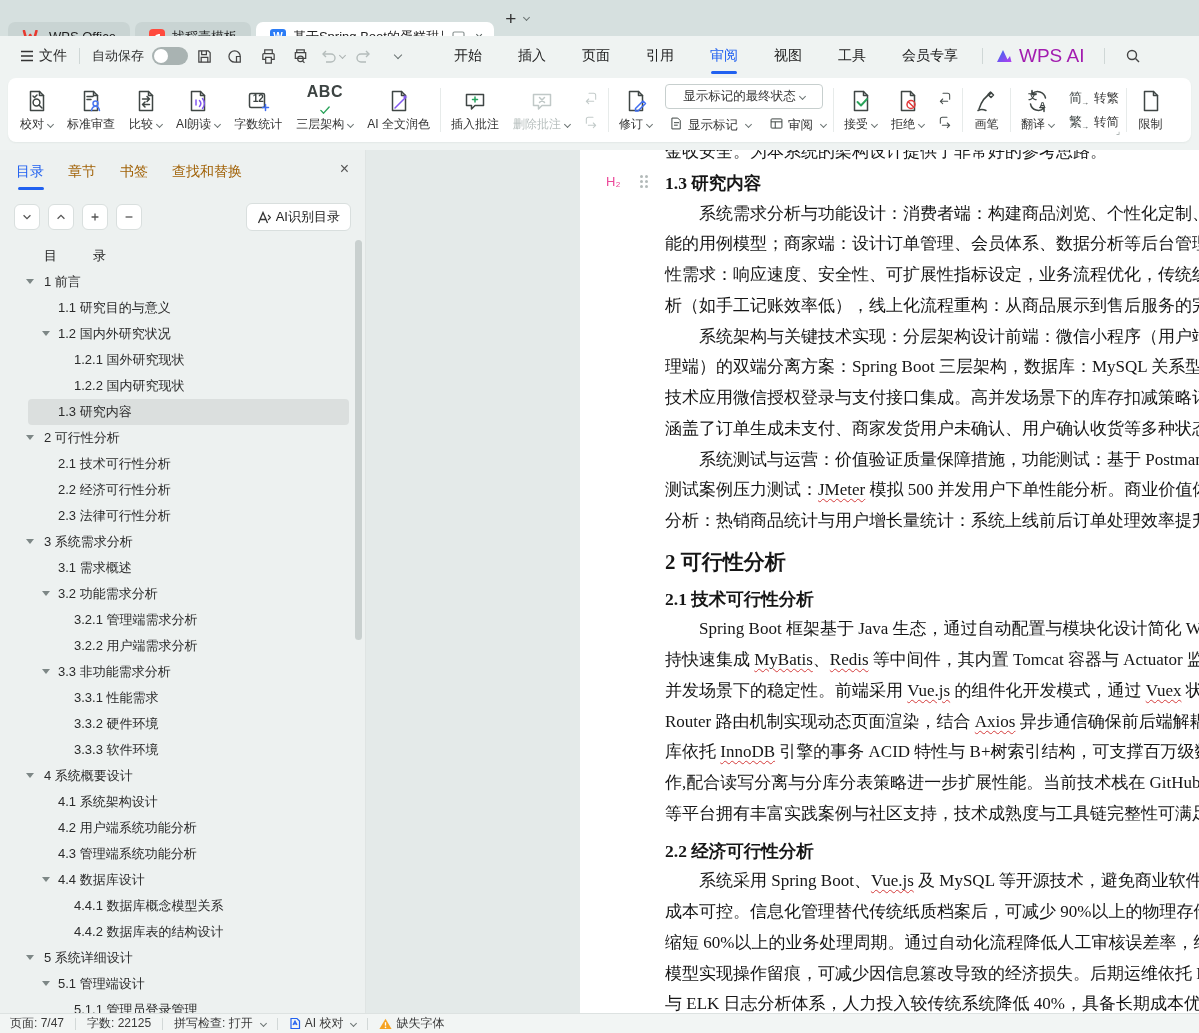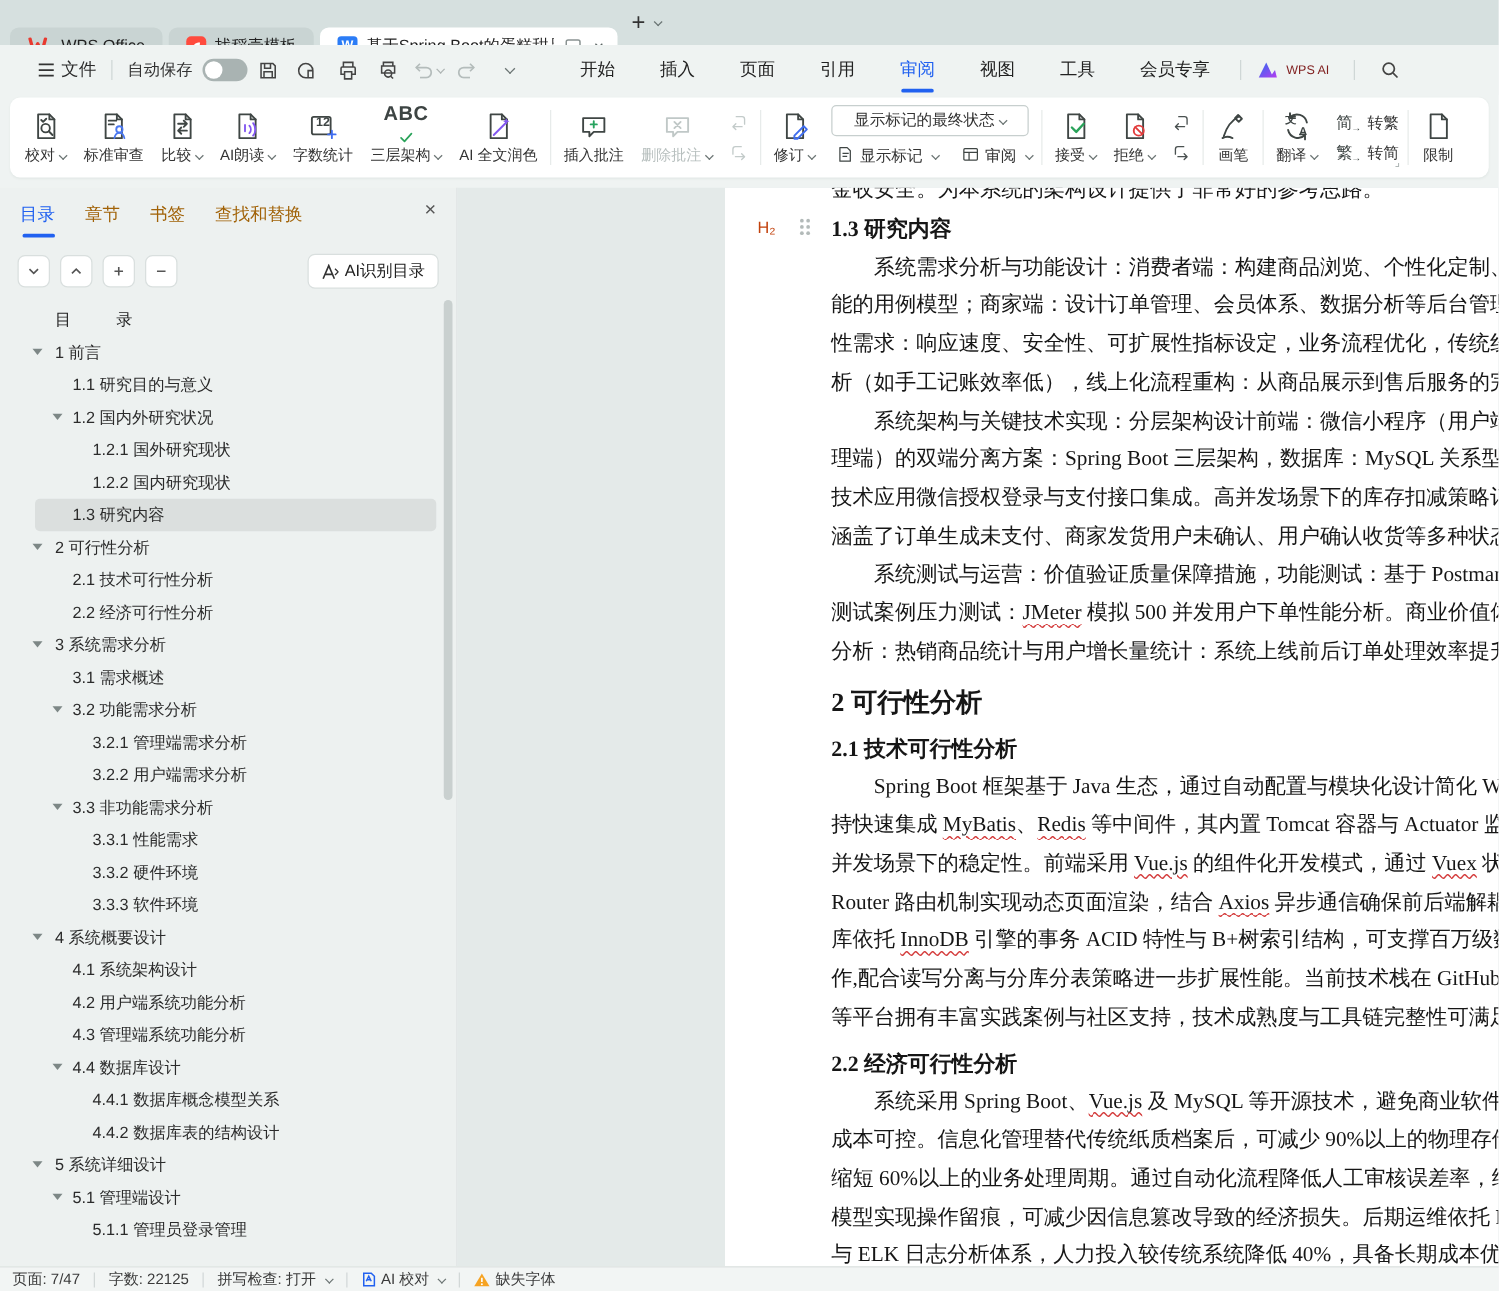--- a/index.html
+++ b/index.html
@@ -14,32 +14,32 @@
   .wtab .title { max-width:150px; overflow:hidden; white-space:nowrap; }
   .wlogo { width:20px; height:14px; }
   .docer-ic { width:16px; height:16px; border-radius:4px; background:#ff4b3e; display:flex; align-items:center; justify-content:center; }
   .word-ic { width:16px; height:16px; border-radius:3px; background:#2b7cf6; color:#fff; font-size:10px; font-weight:bold; display:flex; align-items:center; justify-content:center; }
   .tab-mini { color:#7d8887; display:flex; align-items:center; margin-left:2px; }
   .tab-close { color:#5c6665; font-size:14px; padding:0 3px; }
   .newtab { display:flex; align-items:center; gap:4px; margin-left:6px; color:#333; }
   .newtab .plus { font-size:19px; line-height:1; }
 
   
-  .menubar { height:40px; display:flex; align-items:center; background:#eff3f2; font-size:14px; flex-shrink:0; padding:0 30px; }
+  .menubar { height:40px; display:flex; align-items:center; background:#eff3f2; font-size:14px; flex-shrink:0; padding:0 20px; }
   .mitem { display:flex; align-items:center; gap:5px; }
   .msep { width:1px; height:16px; background:#cfd7d6; margin:0 12px; }
   .autosave { font-size:13px; color:#333; }
   .toggle { width:36px; height:18px; border-radius:9px; background:#a9b3b2; position:relative; margin-left:8px; }
   .toggle .knob { position:absolute; left:2px; top:2px; width:14px; height:14px; border-radius:50%; background:#fff; }
   .micon { width:26px; height:26px; display:flex; align-items:center; justify-content:center; margin:0 3px; border-radius:4px; }
   .menu-tabs { display:flex; align-items:center; gap:36px; margin-left:42px; }
   .menu-tab { height:40px; display:flex; align-items:center; position:relative; color:#222; cursor:default; }
   .menu-tab.active { color:#2161f0; }
   .menu-tab.active::after { content:""; position:absolute; left:50%; transform:translateX(-50%); bottom:2px; width:26px; height:3px; border-radius:2px; background:#2161f0; }
-  .wpsai { display:flex; align-items:center; gap:6px; font-size:10px; color:#7f1d1d; }
+  .wpsai { display:flex; align-items:center; gap:6px; font-size:19px; color:#a21caf; }
   .caret { display:inline-block; width:8px; height:8px; position:relative; margin-left:3px; }
   .caret::before { content:""; position:absolute; left:1px; top:0px; width:5px; height:5px; border-right:1.2px solid #6b7473; border-bottom:1.2px solid #6b7473; transform:rotate(45deg); }
   .caret.sm { width:6px; height:6px; } .caret.sm::before { width:4px; height:4px; }
 
   
   .ribbon-wrap { padding:2px 8px 8px; flex-shrink:0; }
   .ribbon { height:64px; background:#fff; border-radius:8px; display:flex; align-items:center; padding:0 2px; overflow:hidden; box-shadow:0 1px 2px rgba(40,60,55,.06); }
   .rgroup { display:flex; align-items:center; flex-shrink:0; padding:0 3px; height:56px; }
   .rdivider { width:1px; height:44px; background:#e7ebea; flex-shrink:0; }
   .rbtn { display:flex; flex-direction:column; align-items:center; justify-content:center; gap:2px; padding:2px 7px; border-radius:6px; font-size:12px; color:#333; white-space:nowrap; }
@@ -82,21 +82,21 @@
   .o-item .tri { position:absolute; top:10px; width:0; height:0; border-left:4px solid transparent; border-right:4px solid transparent; border-top:5px solid #7d8786; }
   .o-item.lv1 { padding-left:44px; } .o-item.lv1 .tri { left:26px; }
   .o-item.lv2 { padding-left:58px; } .o-item.lv2 .tri { left:42px; }
   .o-item.lv3 { padding-left:74px; }
   .o-item.selected { background:#dbdfde; border-radius:4px; margin:0 16px 0 28px; padding-left:30px; }
   .side-scroll { position:absolute; right:3px; top:90px; width:7px; height:400px; border-radius:4px; background:#c9d0cf; }
 
   
   .canvas { flex:1; position:relative; background:#e4eae9; overflow:hidden; }
   .page { position:absolute; left:214px; top:0; bottom:0; right:0; background:#fff; overflow:hidden; }
-  .marker { position:absolute; left:26px; top:24px; display:flex; align-items:center; gap:20px; color:#c2410c; }
+  .marker { position:absolute; left:26px; top:24px; display:flex; align-items:center; gap:20px; color:#ec4899; }
   .marker .h2tag { font-size:13px; }
   .dots { display:grid; grid-template-columns:3px 3px; grid-gap:2px; }
   .dots i { width:3px; height:3px; border-radius:50%; background:#b3bab9; }
   .doc { position:absolute; left:85px; right:0; top:0; font-family:"Liberation Serif","DejaVu Serif",serif; font-size:17px; line-height:30.75px; color:#161616; white-space:nowrap; }
   .dline.clip { margin-top:-13px; }
   .dline.ind { text-indent:2em; }
   .dline.h1 { font-size:21px; font-weight:600; margin:10px 0 6px; }
   .dline.h2 { font-size:17.5px; font-weight:600; }
   .dline.h2s { font-size:17.5px; font-weight:600; margin-top:6px; }
   .sq { text-decoration-line:underline; text-decoration-style:wavy; text-decoration-color:#d43c3c; text-decoration-thickness:1px; text-underline-offset:3px; }
@@ -579,20 +579,23 @@
           <div class="o-item lv1">
             <span class="tri"></span>
             <span>2 可行性分析</span>
           </div>
           <div class="o-item lv2">
             <span>2.1 技术可行性分析</span>
           </div>
           <div class="o-item lv2">
             <span>2.2 经济可行性分析</span>
           </div>
+          <div class="o-item lv2">
+            <span>2.3 法律可行性分析</span>
+          </div>
           <div class="o-item lv1">
             <span class="tri"></span>
             <span>3 系统需求分析</span>
           </div>
           <div class="o-item lv2">
             <span>3.1 需求概述</span>
           </div>
           <div class="o-item lv2">
             <span class="tri"></span>
             <span>3.2 功能需求分析</span>

